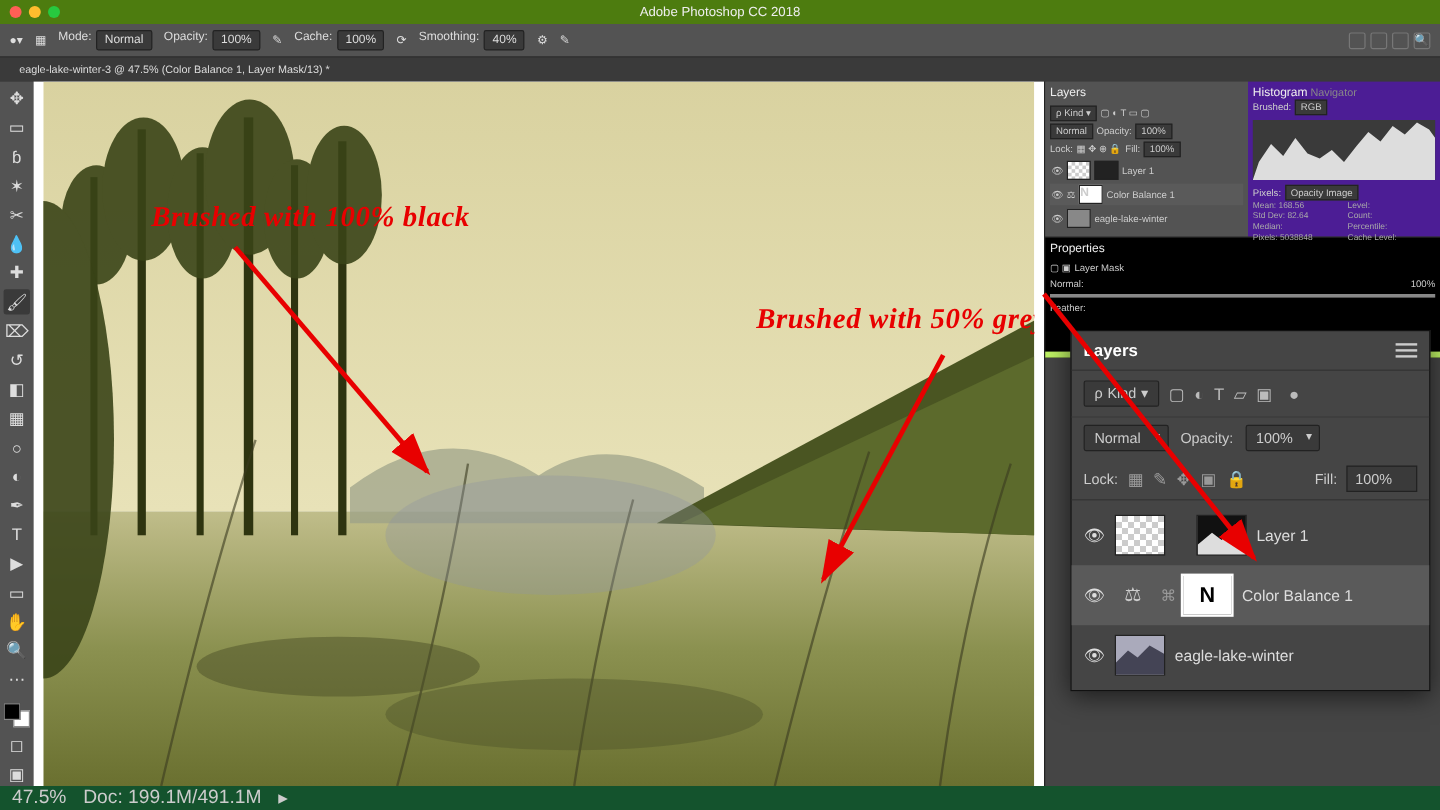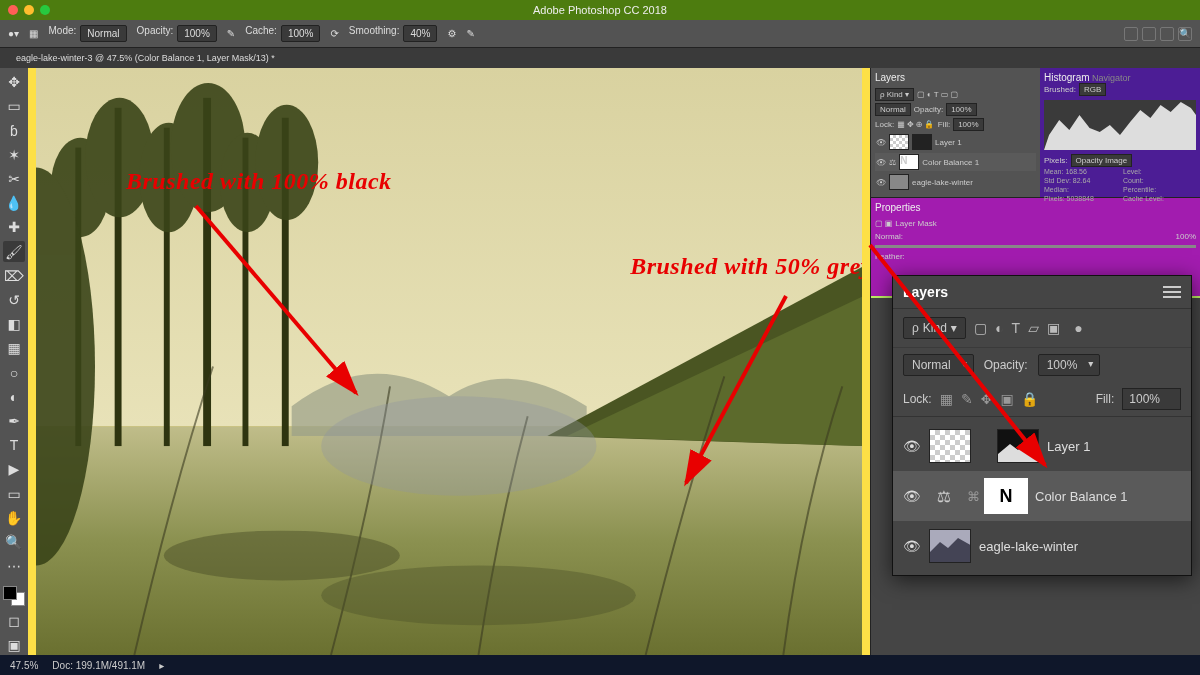--- a/index.html
+++ b/index.html
@@ -25,21 +25,21 @@
 
 
 .main { position:absolute; top:68px; bottom:20px; left:0; right:0; display:flex; }
 .toolbar { width:28px; background:#535353; display:flex; flex-direction:column; align-items:center; padding-top:4px; gap:4px; }
 .tool { width:22px; height:22px; display:flex; align-items:center; justify-content:center; color:#ddd; font-size:14px; border-radius:2px; cursor:pointer; }
 .tool.sel{background:#3a3a3a}
 .swatches{margin-top:6px;position:relative;width:22px;height:22px}
 .swatch-fg{position:absolute;top:0;left:0;width:14px;height:14px;background:#000;border:1px solid #888;z-index:2}
 .swatch-bg{position:absolute;bottom:0;right:0;width:14px;height:14px;background:#fff;border:1px solid #888}
 
-.canvas-wrap{flex:1;background:#fde047;display:flex;align-items:flex-start;justify-content:flex-start;padding:0 8px;position:relative}
+.canvas-wrap{flex:1;background:#ffffff;display:flex;align-items:flex-start;justify-content:flex-start;padding:0 8px;position:relative}
 .canvas{width:100%;height:100%;position:relative;overflow:hidden}
 .canvas svg{width:100%;height:100%}
 
 
 .annotation{position:absolute;color:#e80000;font-weight:700;font-size:24px;font-style:italic;font-family:Georgia,serif;letter-spacing:0.5px}
 .arrow{position:absolute}
 
 
 .panels{width:330px;background:#454545;display:flex;flex-direction:column;border-left:1px solid #222}
 .mini-row{display:flex;height:130px;border-bottom:1px solid #222}
@@ -49,21 +49,21 @@
 .mini-controls{display:flex;gap:3px;align-items:center;font-size:8px}
 .mini-sel{background:#3a3a3a;padding:1px 4px;border:1px solid #222;font-size:8px}
 .mini-layer-item{display:flex;align-items:center;gap:3px;font-size:8px;padding:1px}
 .mini-thumb{width:20px;height:16px;background:#888;border:1px solid #222}
 .mini-mask{width:20px;height:16px;background:#fff;border:1px solid #222}
 .mini-eye{width:10px;text-align:center}
 
 .histogram{height:50px;background:#3a3a3a;margin:4px 0;position:relative;overflow:hidden}
 .hist-stats{font-size:7px;line-height:1.3;display:grid;grid-template-columns:1fr 1fr;gap:0 6px;color:#aaa}
 
-.props-row{height:100px;background:#a21caf;border-bottom:2px solid #bef264;font-size:9px;padding:4px}
+.props-row{height:100px;background:#000000;border-bottom:5px solid #bef264;font-size:9px;padding:4px}
 .props-row .mini-tab{margin-bottom:6px}
 
 
 .layers-big{position:absolute;right:8px;top:275px;width:300px;background:#454545;border:1px solid #111;box-shadow:0 4px 20px rgba(0,0,0,.6);z-index:50}
 .lb-head{display:flex;align-items:center;justify-content:space-between;padding:8px 10px;border-bottom:1px solid #333}
 .lb-head b{font-size:14px;color:#fff;font-weight:600}
 .lb-menu{width:18px;height:12px;display:flex;flex-direction:column;justify-content:space-between;cursor:pointer}
 .lb-menu span{height:2px;background:#ccc}
 .lb-filters{display:flex;align-items:center;gap:8px;padding:8px 10px;border-bottom:1px solid #3a3a3a}
 .lb-kind{display:flex;align-items:center;gap:4px;background:#3a3a3a;padding:3px 8px;border:1px solid #222;border-radius:2px;font-size:12px}
@@ -79,21 +79,21 @@
 .eye{width:18px;text-align:center;font-size:14px;cursor:pointer}
 .thumb{width:42px;height:34px;border:1px solid #222;background:#888;flex-shrink:0}
 .thumb.transp{background:repeating-conic-gradient(#ccc 0 25%,#fff 0 50%) 0 0/10px 10px}
 .mask{width:42px;height:34px;border:1px solid #222;background:#fff;flex-shrink:0;display:flex;align-items:center;justify-content:center;font-weight:900;font-size:18px;color:#000;font-family:Arial Black,sans-serif}
 .mask.sel{outline:2px solid #fff;outline-offset:-1px}
 .adj-icon{width:30px;height:26px;display:flex;align-items:center;justify-content:center;font-size:16px;color:#ccc;flex-shrink:0}
 .link-gap{width:10px;text-align:center;color:#999}
 .lthumb{width:42px;height:34px;border:1px solid #222;flex-shrink:0;position:relative;overflow:hidden}
 
 
-.status{position:absolute;bottom:0;left:0;right:0;height:20px;background:#0f172a;display:flex;align-items:center;padding:0 10px;font-size:10px;color:#ccc;gap:14px}
+.status{position:absolute;bottom:0;left:0;right:0;height:20px;background:#14532d;display:flex;align-items:center;padding:0 10px;font-size:16px;color:#ccc;gap:14px}
 </style>
 </head>
 <body>
 
 <div class="titlebar">
   <div class="traffic">
     <span class="tl-r"></span>
     <span class="tl-y"></span>
     <span class="tl-g"></span>
   </div>

